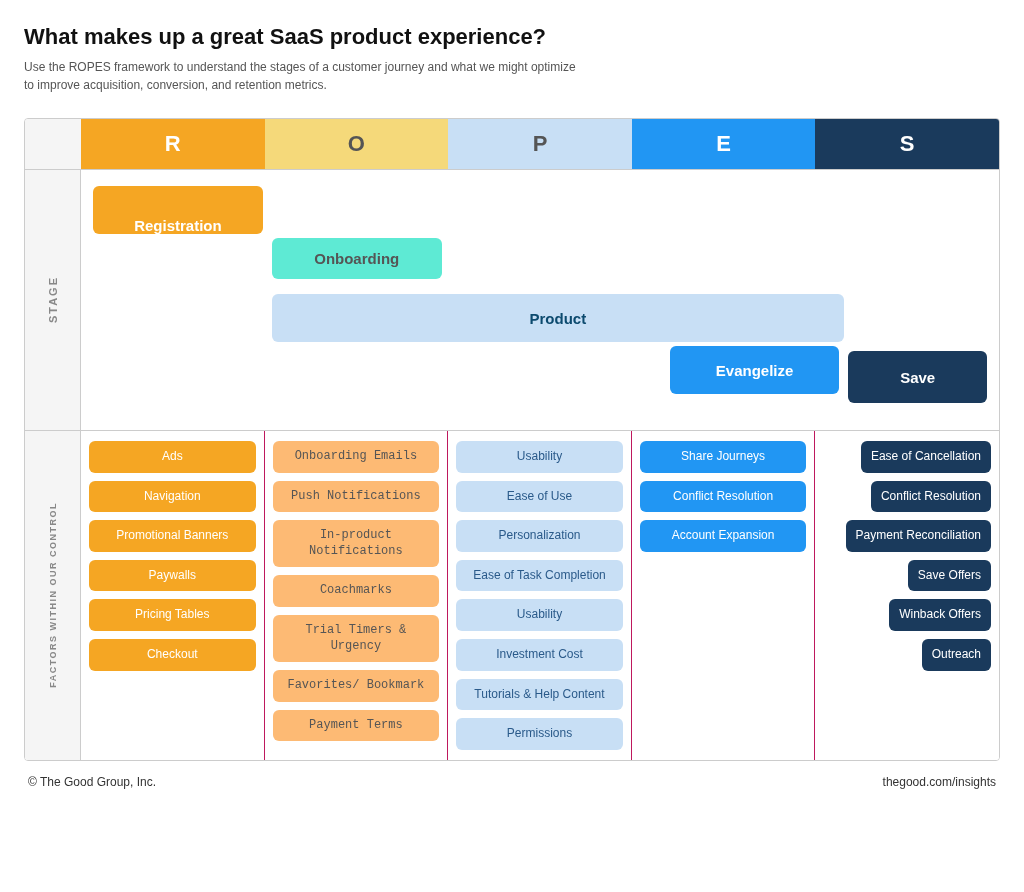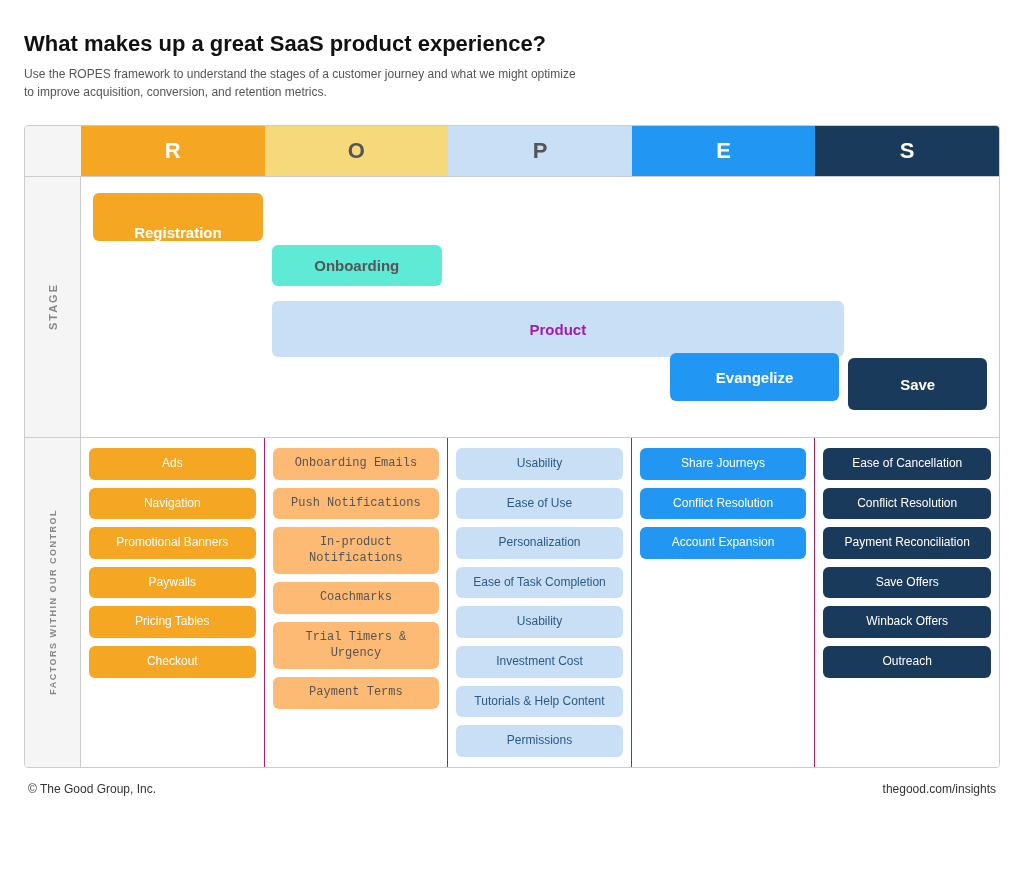--- a/index.html
+++ b/index.html
@@ -4,21 +4,21 @@
   <style>
     * { box-sizing: border-box; margin: 0; padding: 0; }
     body {
       font-family: -apple-system, BlinkMacSystemFont, 'Segoe UI', Arial, sans-serif;
       background: #fff;
       padding: 24px;
       color: #222;
     }
     .container {
       max-width: 980px;
-      margin: 7px auto;
+      margin: 0 auto;
       background: #fff;
     }
     .title {
       font-size: 22px;
       font-weight: 700;
       margin-bottom: 8px;
       color: #111;
     }
     .subtitle {
       font-size: 12px;
@@ -112,25 +112,25 @@
     .stage-onboarding {
       background: #5eead4;
       color: #555;
       left: 20%;
       top: 52px;
       width: 19%;
       height: 41px;
     }
     .stage-product {
       background: #C8DFF5;
-      color: #a21caf;
+      color: #0c4a6e;
       left: 20%;
       top: 108px;
       width: 64%;
-      height: 56px;
+      height: 48px;
     }
     .stage-evangelize {
       background: #2196F3;
       color: #fff;
       left: 64.5%;
       top: 160px;
       width: 19%;
       height: 48px;
     }
     .stage-save {
@@ -172,21 +172,21 @@
       display: grid;
       grid-template-columns: 1fr 1fr 1fr 1fr 1fr;
     }
     .factor-col {
       padding: 10px 8px;
       display: flex;
       flex-direction: column;
       gap: 8px;
       border-right: 1px solid #be185d;
     }
-    .factor-col:last-child { border-right: none; }
+    .factor-col:last-child { border-right: none; align-items: flex-end; }
     .factor-pill {
       border-radius: 6px;
       padding: 8px 10px;
       font-size: 12px;
       text-align: center;
       line-height: 1.3;
       font-weight: 500;
     }
     .pill-orange { background: #F5A623; color: #fff; }
     .pill-yellow { background: #fdba74; color: #555; font-family: Liberation Mono, monospace; }
@@ -266,20 +266,21 @@
           <div class="factor-pill pill-orange">Pricing Tables</div>
           <div class="factor-pill pill-orange">Checkout</div>
         </div>
 
         <div class="factor-col">
           <div class="factor-pill pill-yellow">Onboarding Emails</div>
           <div class="factor-pill pill-yellow">Push Notifications</div>
           <div class="factor-pill pill-yellow">In-product Notifications</div>
           <div class="factor-pill pill-yellow">Coachmarks</div>
           <div class="factor-pill pill-yellow">Trial Timers &amp; Urgency</div>
+          <div class="factor-pill pill-yellow">Favorites/ Bookmark</div>
           <div class="factor-pill pill-yellow">Payment Terms</div>
         </div>
 
         <div class="factor-col">
           <div class="factor-pill pill-lightblue">Usability</div>
           <div class="factor-pill pill-lightblue">Ease of Use</div>
           <div class="factor-pill pill-lightblue">Personalization</div>
           <div class="factor-pill pill-lightblue">Ease of Task Completion</div>
           <div class="factor-pill pill-lightblue">Usability</div>
           <div class="factor-pill pill-lightblue">Investment Cost</div>

